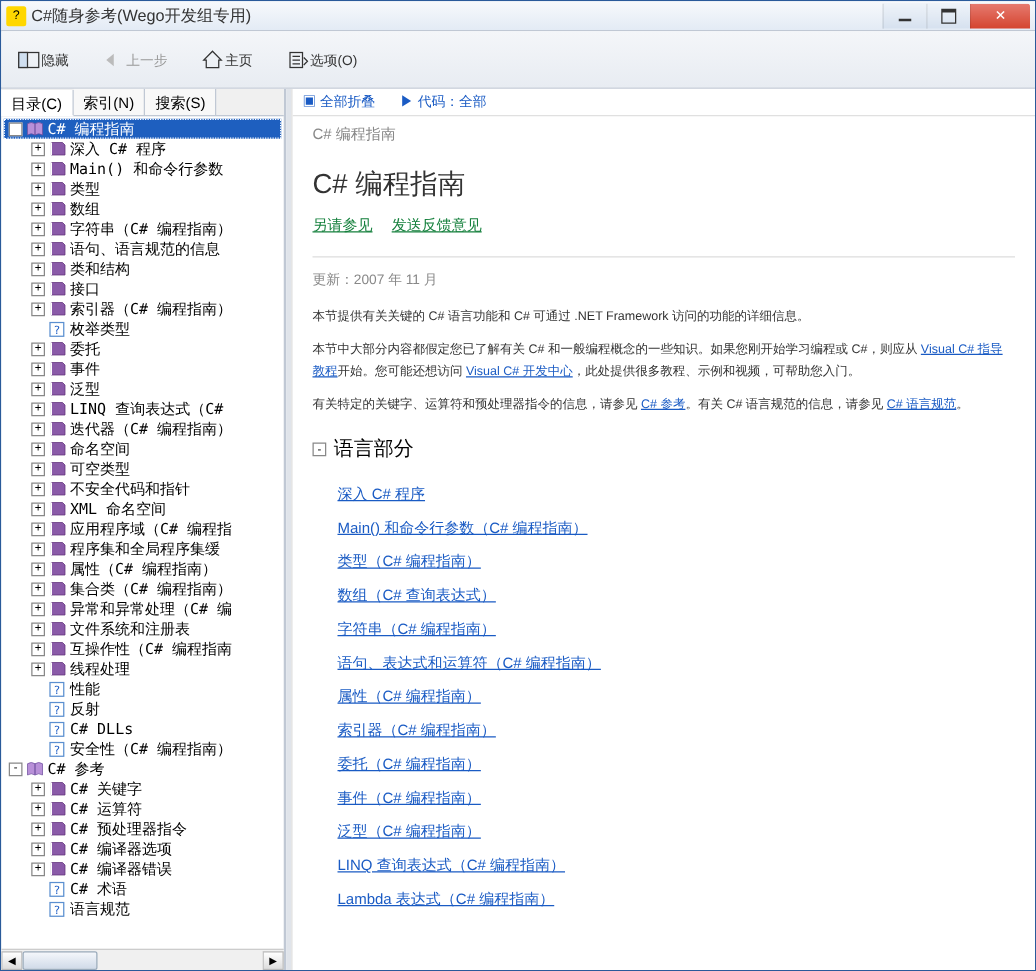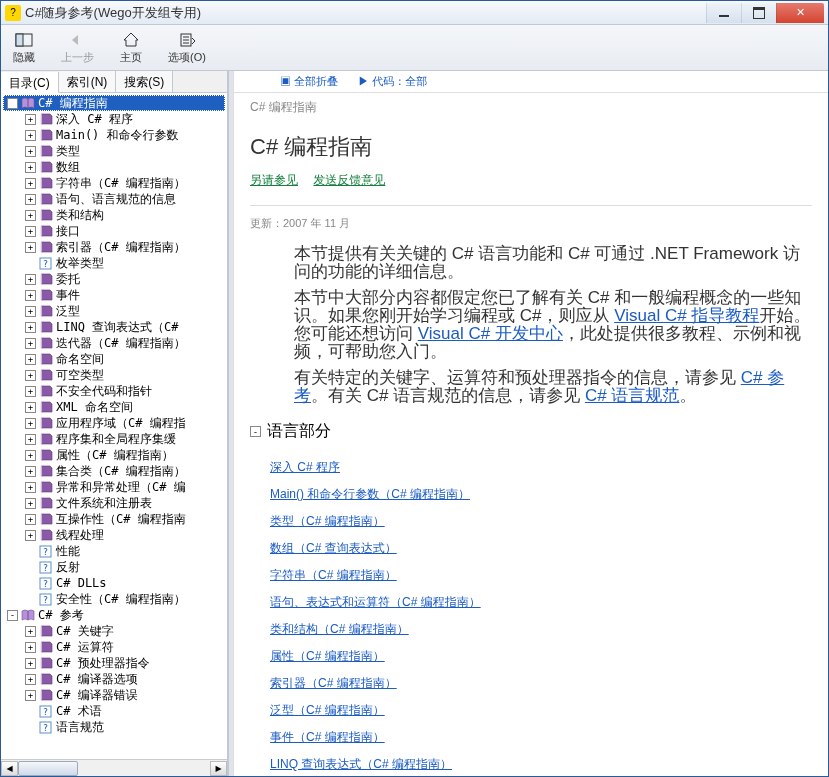--- a/index.html
+++ b/index.html
@@ -8,21 +8,21 @@
 .titlebar { height: 24px; background: linear-gradient(to bottom, #f7f9fc, #e3ebf5); display: flex; align-items: center; padding: 0 4px; border-bottom: 1px solid #c0c8d4; }
 .titlebar-icon { width: 16px; height: 16px; background: #ffd700; margin-right: 4px; border-radius: 2px; display:flex; align-items:center; justify-content:center; font-size:10px; }
 .titlebar-text { flex: 1; color: #333; font-size: 13px; }
 .win-controls { display: flex; gap: 0; }
 .win-btn { width: 35px; height: 20px; border: none; background: linear-gradient(to bottom,#eef3f9,#d6e1ef); font-size: 11px; cursor: pointer; display:flex;align-items:center;justify-content:center; border-left:1px solid rgba(0,0,0,0.1);}
 .win-btn.close { background: linear-gradient(to bottom,#e67a6f,#d4442f); color: #fff; width: 48px; border-radius:0 2px 0 0;}
 .win-btn.min::before{content:"";width:10px;height:2px;background:#333;margin-top:6px;}
 .win-btn.max::before{content:"";width:10px;height:8px;border:1px solid #333;border-top:3px solid #333;}
 .win-btn.close::before{content:"✕";font-size:11px;}
 .toolbar { height: 46px; background: linear-gradient(to bottom, #f4f6f9, #e8ecf2); border-bottom: 1px solid #c0c8d4; display: flex; align-items: center; padding: 2px 6px; gap: 14px; }
-.tool-btn { display: flex; flex-direction: column; align-items: center; cursor: pointer; padding: 2px 6px; color: #333; }
+.tool-btn { display: flex; flex-direction: row; align-items: center; cursor: pointer; padding: 2px 6px; color: #333; }
 .tool-btn.disabled { color: #999; }
 .tool-icon { width: 20px; height: 18px; display:flex;align-items:center;justify-content:center; }
 .tool-label { font-size: 11px; margin-top: 1px; }
 .main-area { flex: 1; display: flex; overflow: hidden; }
 .left-pane { width: 228px; background: #fff; border-right: 2px solid #c0c8d4; display: flex; flex-direction: column; }
 .tabs { height: 22px; display: flex; border-bottom: 1px solid #c0c8d4; background:#f0f0f0; }
 .tab { padding: 3px 8px; border-right: 1px solid #c0c8d4; cursor: pointer; font-size: 12px; background:#f8f8f8;}
 .tab.active { background: #fff; border-bottom:1px solid #fff; position:relative; top:1px;}
 .tree { flex: 1; overflow: auto; padding: 2px; font-family: SimSun, monospace; font-size: 12px; line-height: 16px; white-space: nowrap; }
 .tree-row { display: flex; align-items: center; height: 16px; cursor: pointer; }
@@ -31,30 +31,30 @@
 .exp { width: 11px; height: 11px; border: 1px solid #888; display: inline-flex; align-items: center; justify-content: center; font-size: 9px; line-height: 9px; margin-right: 2px; background:#fff; cursor:pointer; font-family:monospace;}
 .exp-none { width: 13px; display:inline-block;}
 .node-icon { width: 16px; height: 14px; margin-right: 2px; display:inline-flex;align-items:center;justify-content:center;font-size:11px;}
 .book-open{color:#6a3a8a;}
 .book-closed{color:#8a5aa8;}
 .page-q{color:#5a8fd0;}
 .splitter { width: 4px; background: #e0e4ea; cursor: ew-resize; }
 .right-pane { flex: 1; background: #fff; display: flex; flex-direction: column; overflow: hidden; border-left:1px solid #ddd;}
 .content-bar { padding: 3px 8px; border-bottom: 1px solid #e0e0e0; font-size: 11px; display:flex; gap:20px; align-items:center;}
 .content-bar a { color: #1a5bc4; text-decoration: none; }
-.content-bar .collapse-icon{color:#1a5bc4; cursor:pointer;margin-left:38px;}
+.content-bar .collapse-icon{color:#1a5bc4; cursor:pointer;}
 .content-area { flex: 1; overflow-y: auto; overflow-x:hidden; padding: 0;}
 .breadcrumb { padding: 6px 16px; color: #888; font-size: 12px; }
 .content-inner{padding: 4px 16px 20px 16px;}
 .h1 { font-size: 22px; font-weight: normal; padding: 6px 0 10px 0; color:#333;}
 .see-also { padding: 0 0 10px 0; }
 .see-also a { color: #15803d; text-decoration: underline; font-size: 12px; margin-right: 12px; }
 .hr { border-top: 1px solid #ddd; margin: 6px 0; }
 .update-date { color: #888; font-size: 11px; padding: 4px 0 10px 0; }
-.para { font-size: 17px; line-height: 18px; padding: 4px 0; color:#333;margin-left:44px;}
+.para { font-size: 10px; line-height: 18px; padding: 4px 0; color:#333;}
 .para a { color: #1a5bc4; text-decoration: underline; }
 .h2 { font-size: 16px; padding: 12px 0 8px 0; display:flex; align-items:center; gap:6px;}
 .h2-icon{width:11px;height:11px;border:1px solid #888;display:inline-flex;align-items:center;justify-content:center;font-size:9px;cursor:pointer;font-family:monospace;}
 .link-list { padding: 4px 0 0 20px; }
 .link-list a { display: block; color: #1a5bc4; text-decoration: underline; font-size: 12px; padding: 5px 0; }
 .scrollbar-bottom{height:17px;background:#f0f0f0;border-top:1px solid #ccc;display:flex;align-items:center;}
 .sb-btn{width:17px;height:15px;background:linear-gradient(#fff,#ddd);border:1px solid #bbb;display:flex;align-items:center;justify-content:center;font-size:8px;}
 .sb-track{flex:1;height:15px;background:#f0f0f0;position:relative;}
 .sb-thumb{position:absolute;left:0;width:60px;height:15px;background:linear-gradient(#f4f7fb,#d0dae8);border:1px solid #9ab;border-radius:2px;}
 svg{display:block;}
@@ -595,25 +595,25 @@
           <span class="h2-icon">-</span>
           <span>语言部分</span>
         </div>
         <div class="link-list" id="linklist">
               <a>深入 C# 程序</a>
               <a>Main() 和命令行参数（C# 编程指南）</a>
               <a>类型（C# 编程指南）</a>
               <a>数组（C# 查询表达式）</a>
               <a>字符串（C# 编程指南）</a>
               <a>语句、表达式和运算符（C# 编程指南）</a>
-              <a>类和结构（C# 编程指南）</a>
               <a>属性（C# 编程指南）</a>
               <a>索引器（C# 编程指南）</a>
+              <a>委托（C# 编程指南）</a>
+              <a>事件（C# 编程指南）</a>
               <a>泛型（C# 编程指南）</a>
-              <a>事件（C# 编程指南）</a>
               <a>LINQ 查询表达式（C# 编程指南）</a>
               <a>Lambda 表达式（C# 编程指南）</a>
             </div>
         </div>
       </div>
     </div>
   </div>
 </div>
 
 </body></html>

